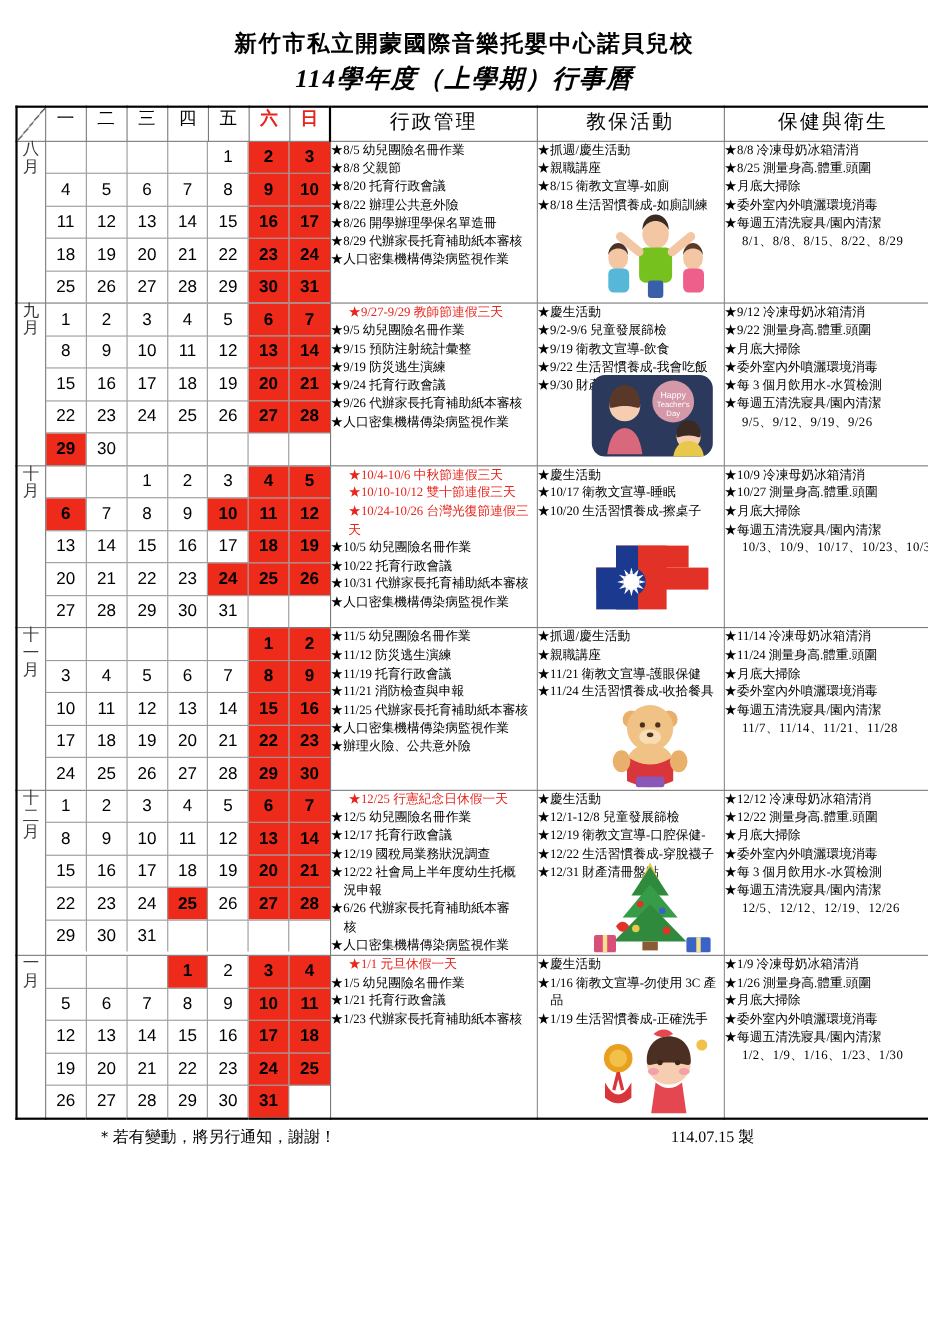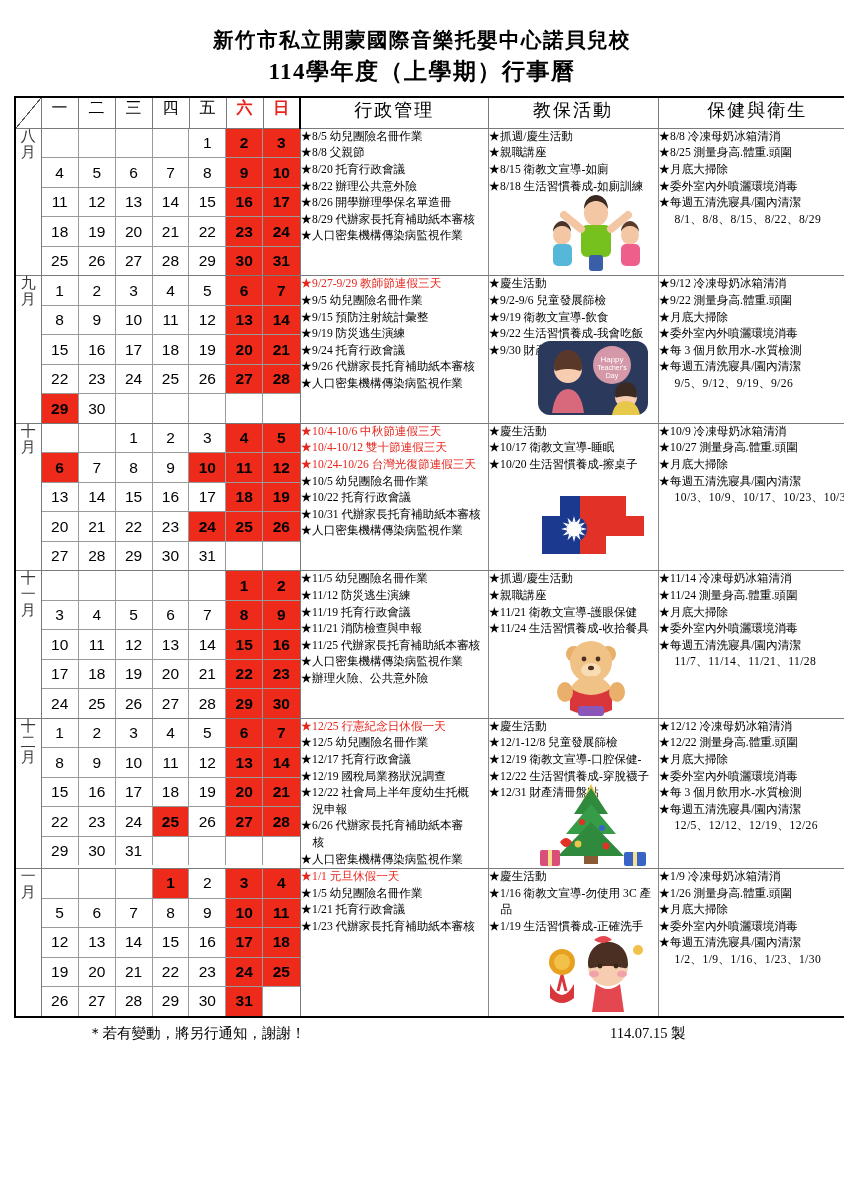--- a/index.html
+++ b/index.html
@@ -32,20 +32,21 @@
     font-size: 20.5px;
     font-weight: bold;
     letter-spacing: 1.5px;
     line-height: 1.45;
   }
   .title-sub {
     font-size: 23px;
     font-weight: bold;
     letter-spacing: 1.5px;
     line-height: 1.4;
+    font-style: italic;
   }
   
   table.cal {
     border-collapse: collapse;
     width: 816px;
     table-layout: fixed;
     border: 2px solid #000;
   }
   table.cal td, table.cal th {
     border: 1px solid #7a7a7a;
@@ -124,21 +125,21 @@
   td.events {
     padding: 5px 3px 4px 5px;
     font-size: 11.6px;
     line-height: 1.43;
     position: relative;
   }
   td.events.admin  { border-right: 1px solid #8a8a8a; }
   td.events.care   { border-right: 1px solid #8a8a8a; position: relative; }
   td.events.health { }
   .ev { white-space: normal; }
-  .ev.red { color: #e8251c; }
+  .ev.red { color: #e8251c; margin-left: 16px; }
   .ev.indent { padding-left: 12px; }
   .sub { padding-left: 16px; letter-spacing: 0.4px; }
 
   
   .clip {
     position: absolute;
     right: 6px;
     bottom: 2px;
     pointer-events: none;
   }
@@ -432,21 +433,21 @@
                   <td class="">30</td>
                   <td class="">31</td>
                   <td class="empty"></td>
                   <td class="empty"></td>
                 </tr>
               </tbody>
             </table>
           </td>
           <td class="events admin">
             <div class="ev red">★10/4-10/6 中秋節連假三天</div>
-            <div class="ev red">★10/4-10/12 雙十節連假三天</div>
+            <div class="ev red">★10/10-10/12 雙十節連假三天</div>
             <div class="ev red">★10/24-10/26 台灣光復節連假三天</div>
             <div class="ev">★10/5 幼兒團險名冊作業</div>
             <div class="ev">★10/22 托育行政會議</div>
             <div class="ev">★10/31 代辦家長托育補助紙本審核</div>
             <div class="ev">★人口密集機構傳染病監視作業</div>
           </td>
           <td class="events care">
             <div class="ev">★慶生活動</div>
             <div class="ev">★10/17 衛教文宣導-睡眠</div>
             <div class="ev">★10/20 生活習慣養成-擦桌子</div>

